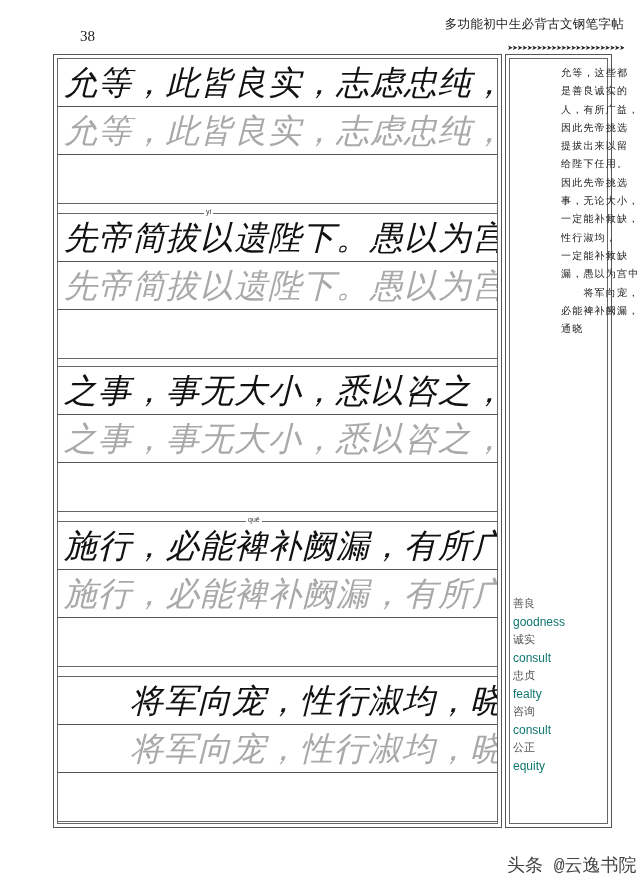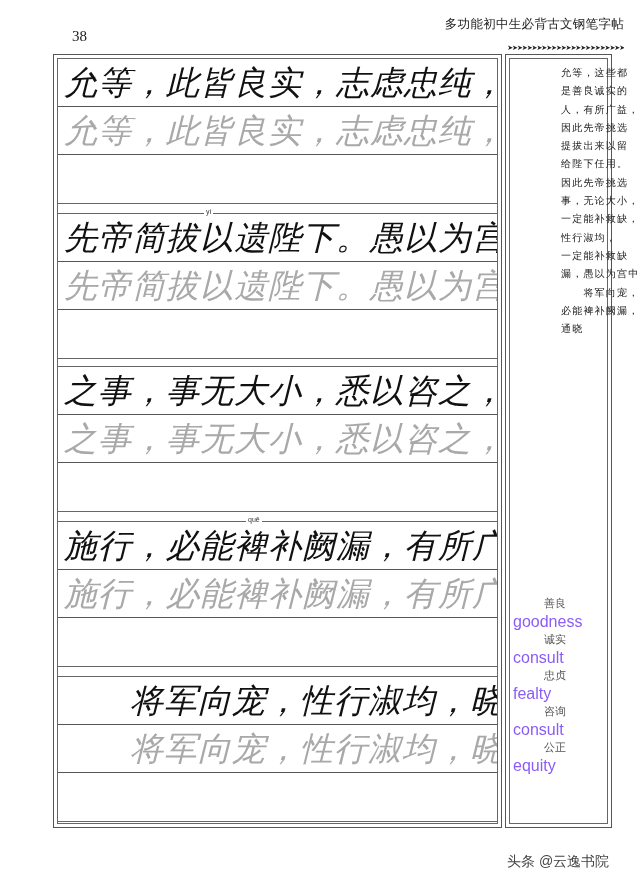--- a/index.html
+++ b/index.html
@@ -1,21 +1,21 @@
 <!DOCTYPE html>
 <html><head>
 <meta charset="utf-8">
 <style>
   html, body { margin: 0; padding: 0; background: #ffffff; }
   body {
     width: 640px; height: 887px; position: relative; overflow: hidden;
     font-family: "DejaVu Serif", serif; color: #111;
   }
   .page-num {
-    position: absolute; left: 72px; top: 28px;
+    position: absolute; left: 80px; top: 28px;
     font-family: "Liberation Serif", serif; font-size: 15px; color: #222;
   }
   .book-title {
     position: absolute; right: 16px; top: 16px;
     font-family: "DejaVu Serif", serif; font-size: 12.5px; color: #222; letter-spacing: 0.3px;
   }
   .arrow-strip {
     position: absolute; right: 16px; top: 45px; width: 160px; height: 6px;
     font-family: "DejaVu Sans", sans-serif; font-size: 7px; line-height: 6px;
     color: #222; letter-spacing: -1px; overflow: hidden; white-space: nowrap; text-align: right;
@@ -60,25 +60,25 @@
   .translation {
     position: absolute; left: 513px; top: 64px; width: 92px;
     font-family: "DejaVu Serif", serif; font-size: 10px; line-height: 18.3px;
     color: #222; letter-spacing: 1.2px; margin-left: 48px;
   }
   .translation .t-line { display: block; white-space: nowrap; }
   .vocab {
     position: absolute; left: 513px; top: 596px; width: 92px;
     font-family: "Liberation Sans", sans-serif;
   }
-  .vocab .zh { font-size: 11px; color: #555; line-height: 16px; font-family: "DejaVu Sans", sans-serif; margin-left: 31px; }
-  .vocab .en { font-size: 16px; color: #8b5cf6; line-height: 20px; margin-bottom: 0; }
+  .vocab .zh { font-size: 11px; color: #555; line-height: 16px; font-family: "DejaVu Sans", sans-serif; }
+  .vocab .en { font-size: 12px; color: #0f766e; line-height: 20px; margin-bottom: 0; }
   .watermark {
     position: absolute; left: 507px; top: 853px;
-    font-family: Liberation Sans, sans-serif; font-size: 14px; color: #444; text-align: center;
+    font-family: Liberation Mono, monospace; font-size: 18px; color: #444; text-align: center;
   }
 </style>
 </head>
 <body>
 
 <div class="page-num">38</div>
 <div class="book-title">多功能初中生必背古文钢笔字帖</div>
 <div class="arrow-strip">➤➤➤➤➤➤➤➤➤➤➤➤➤➤➤➤➤➤➤➤➤➤➤➤</div>
 
 <div class="main-frame">

